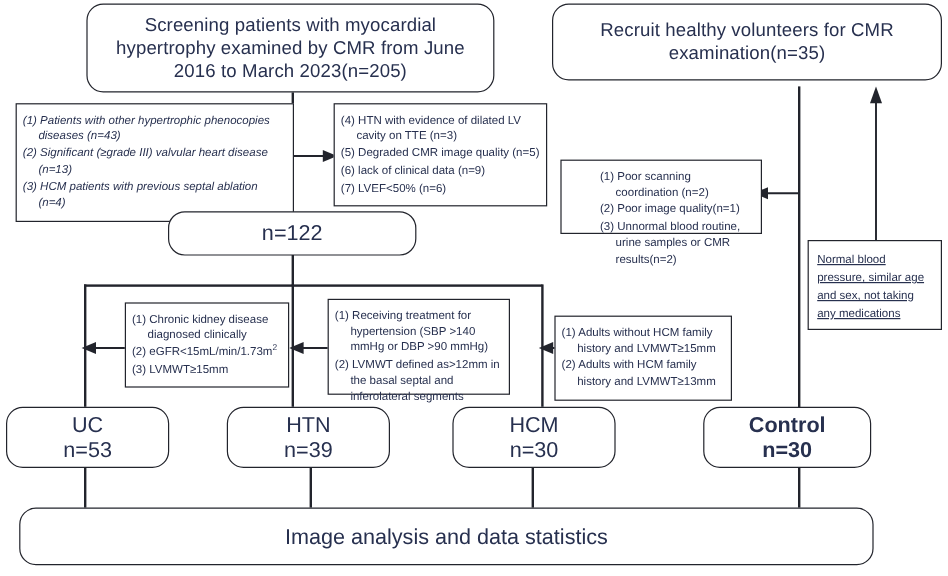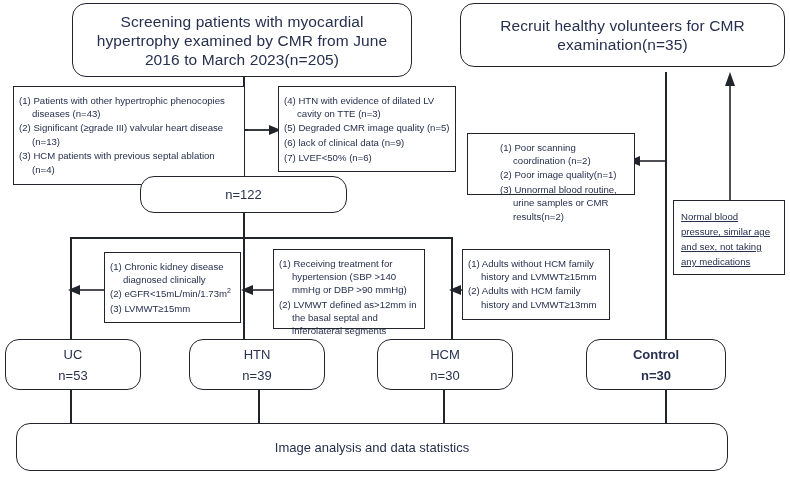--- a/index.html
+++ b/index.html
@@ -3,21 +3,21 @@
 <meta charset="utf-8">
 <style>
   html,body{margin:0;padding:0;background:#fff;}
   #stage{position:relative;width:790px;height:480px;background:#fff;
     font-family:"Liberation Sans", sans-serif; color:#27304f;overflow:hidden;}
   .box{position:absolute;box-sizing:border-box;background:#fff;border:1.6px solid #22242c;}
   .rounded{border-radius:14px;border-width:1.8px;}
   .sq{border-radius:0;border-width:1.4px;}
   .ctr{display:flex;align-items:center;justify-content:center;text-align:center;}
   .main-t{font-size:15.5px;line-height:19px;letter-spacing:.1px;}
-  .grp-t{font-size:13px;line-height:21px;}
+  .grp-t{font-size:18px;line-height:21px;}
   .crit{font-size:9.6px;line-height:13.2px;padding:5px 4px 5px 5px;text-align:left;}
   .crit .li{display:block;padding-left:13px;text-indent:-13px;margin:1.5px 0;}
   .plain{font-size:9.6px;line-height:15px;padding:8px 7px;text-align:left;text-decoration:underline;}
   .ln{position:absolute;background:#22242c;}
   .h{height:1.6px;}
   .v{width:1.6px;}
   svg.arw{position:absolute;overflow:visible}
   sup{font-size:7px;vertical-align:super;line-height:0}
 </style>
 </head>
@@ -77,21 +77,21 @@
   <div class="ln v" style="left:665px;top:390px;height:33px;"></div>
 
   <div class="box rounded ctr main-t" style="left:72px;top:3px;width:340px;height:74px;padding:0 8px;">
     <span>Screening patients with myocardial hypertrophy examined by CMR from June 2016 to March 2023(n=205)</span>
   </div>
 
   <div class="box rounded ctr main-t" style="left:460px;top:3px;width:325px;height:64px;padding:0 10px;">
     <span>Recruit healthy volunteers for CMR examination(n=35)</span>
   </div>
 
-  <div class="box sq crit" style="left:13px;top:86px;width:232px;height:99px;">
+  <div class="box sq crit" style="left:13px;top:86px;width:232px;height:99px;font-style:italic;">
     <span class="li">(1) Patients with other hypertrophic phenocopies diseases (n=43)</span>
     <span class="li">(2) Significant (≥grade III) valvular heart disease (n=13)</span>
     <span class="li">(3) HCM patients with previous septal ablation (n=4)</span>
   </div>
 
   <div class="box sq crit" style="left:278px;top:86px;width:178px;height:86px;">
     <span class="li">(4) HTN with evidence of dilated LV cavity on TTE (n=3)</span>
     <span class="li">(5) Degraded CMR image quality (n=5)</span>
     <span class="li">(6) lack of clinical data (n=9)</span>
     <span class="li">(7) LVEF&lt;50% (n=6)</span>
@@ -115,21 +115,21 @@
     <span class="li"><span>(1) Chronic kidney disease diagnosed clinically</span></span>
     <span class="li"><span>(2) eGFR&lt;15mL/min/1.73m</span><sup>2</sup></span>
     <span class="li"><span>(3) LVMWT≥15mm</span></span>
   </div>
 
   <div class="box sq crit" style="left:273px;top:249px;width:152px;height:80px;">
     <span class="li">(1) Receiving treatment for hypertension (SBP &gt;140 mmHg or DBP &gt;90 mmHg)</span>
     <span class="li">(2) LVMWT defined as&gt;12mm in the basal septal and inferolateral segments</span>
   </div>
 
-  <div class="box sq crit" style="left:462px;top:249px;width:148px;height:71px;">
+  <div class="box sq crit" style="left:462px;top:263px;width:148px;height:71px;">
     <span class="li">(1) Adults without HCM family history and LVMWT≥15mm</span>
     <span class="li">(2) Adults with HCM family history and LVMWT≥13mm</span>
   </div>
 
   <div class="box rounded ctr grp-t" style="left:5px;top:339px;width:136px;height:51px;flex-direction:column;">
     <span>UC</span>
     <span>n=53</span>
   </div>
   <div class="box rounded ctr grp-t" style="left:189px;top:339px;width:136px;height:51px;flex-direction:column;">
     <span>HTN</span>

